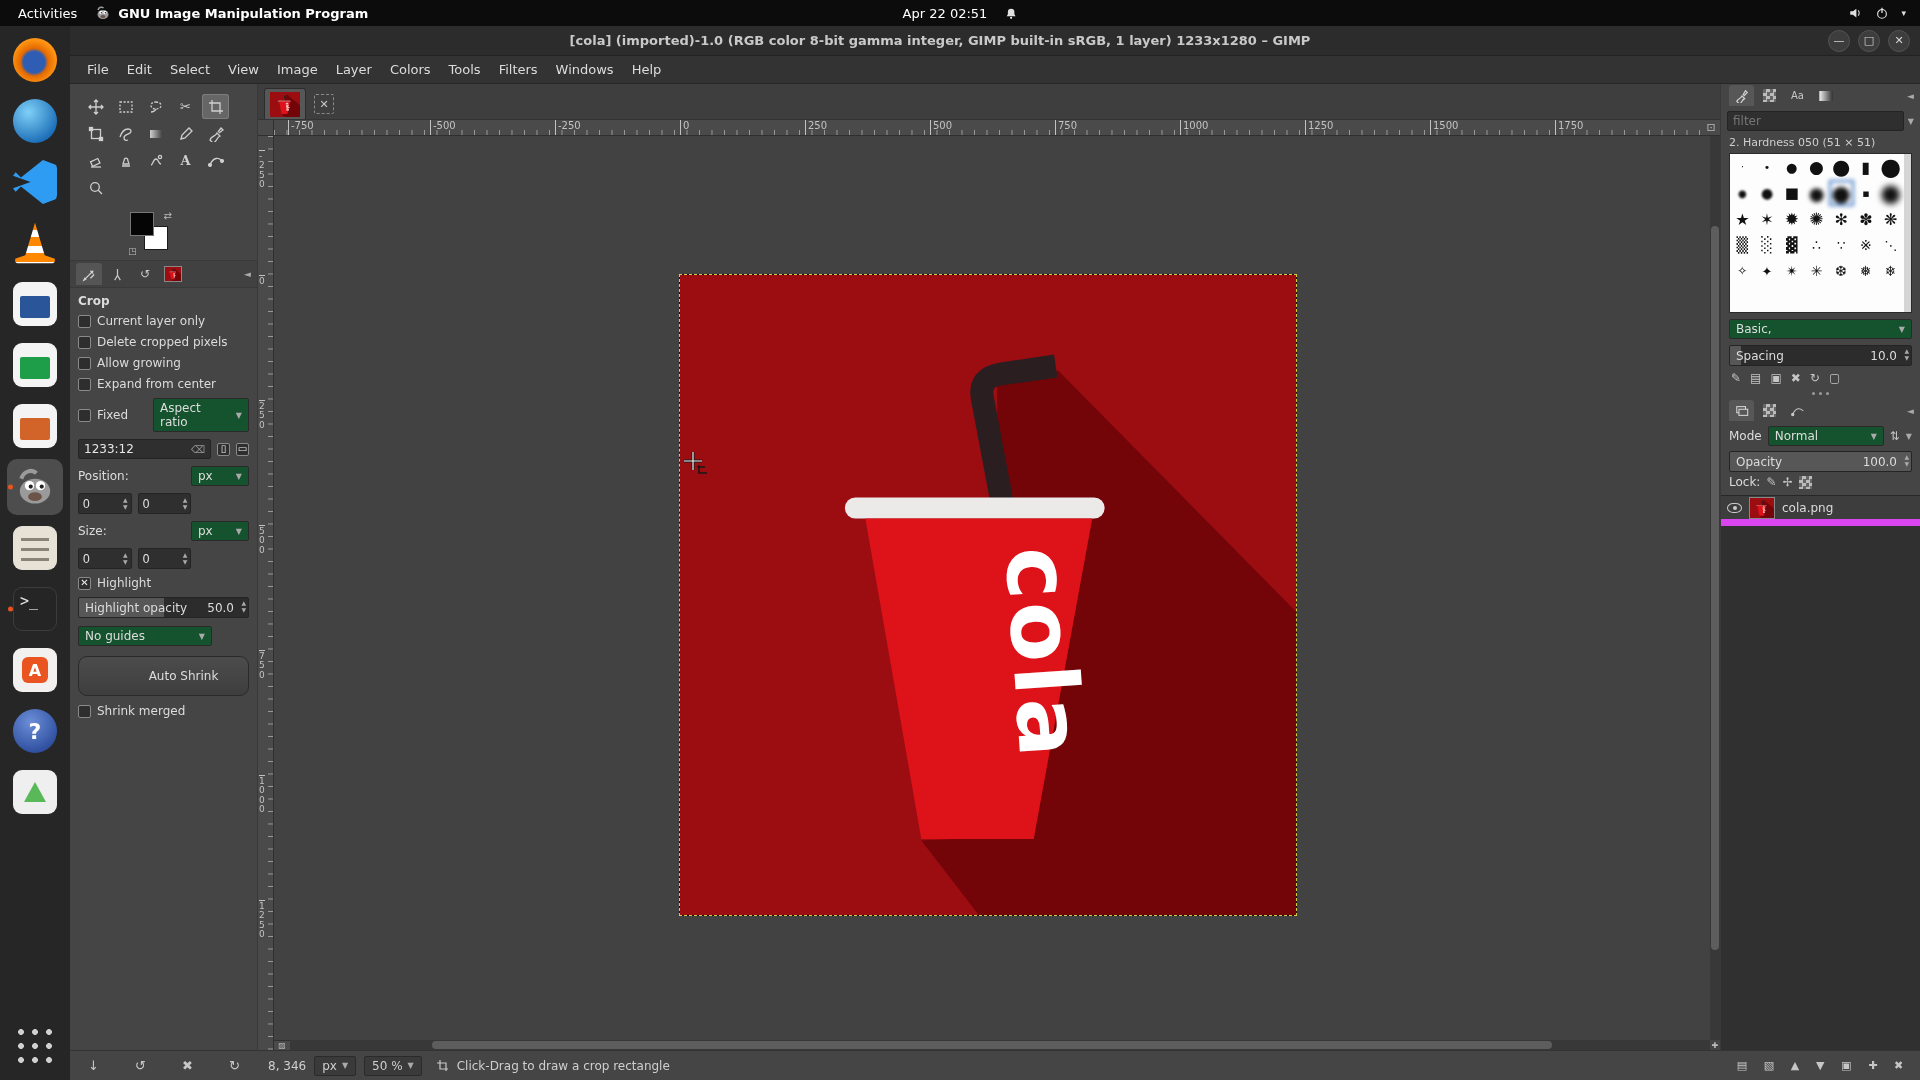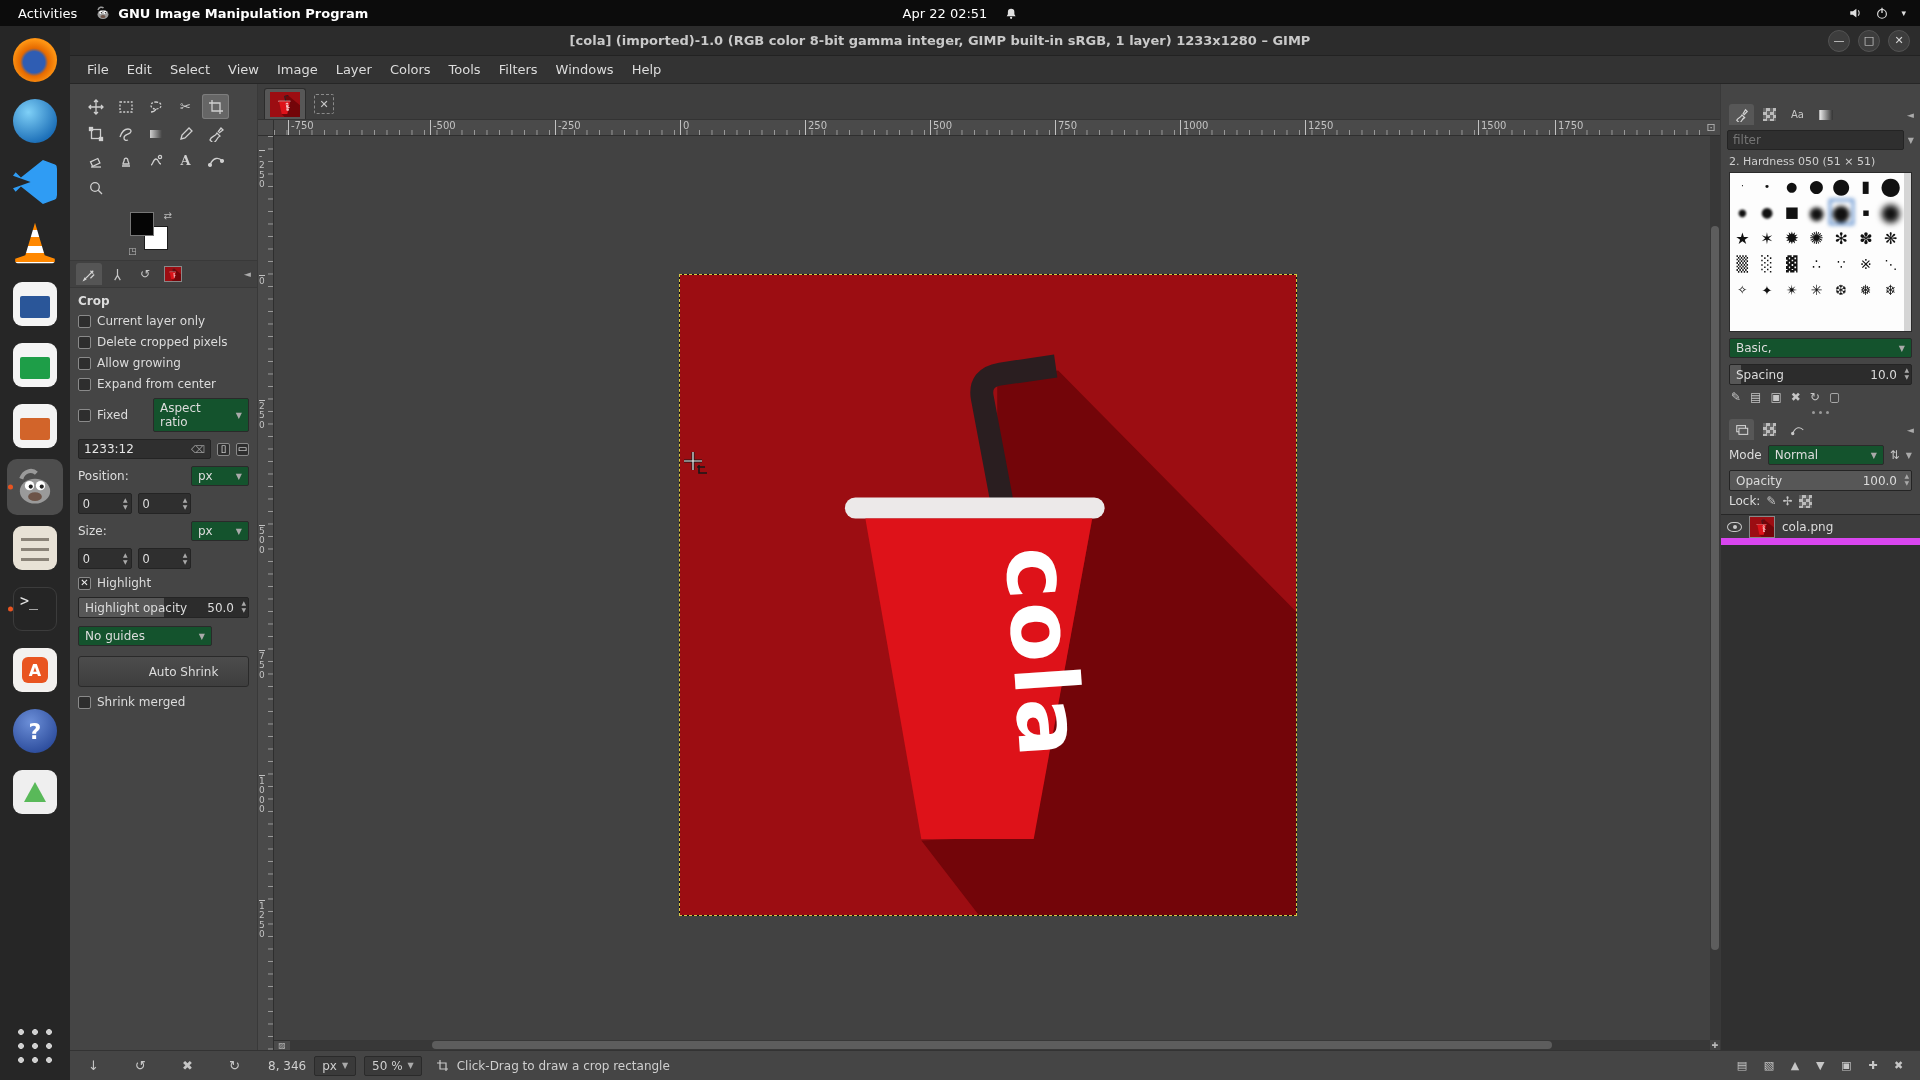--- a/index.html
+++ b/index.html
@@ -84,21 +84,21 @@
            font-family:"DejaVu Sans","Liberation Sans",sans-serif; }
   .spin { display:flex; align-items:center; background:#2f2f2f; border:1px solid #242424; border-radius:2px; height:21px; }
   .spin input { width:44px; background:transparent; border:none; color:#e6e6e6; font-size:12px; padding:0 4px; outline:none; }
   .spin .arrows { display:flex; flex-direction:column; font-size:6px; color:#aaa; padding-right:3px; line-height:1.1; }
   .sliderbox { position:relative; height:21px; background:#2c2c2c; border:1px solid #242424; border-radius:2px; overflow:hidden;
                display:flex; align-items:center; }
   .sliderbox .fill { position:absolute; left:0; top:0; bottom:0; background:#575757; }
   .sliderbox .lab { position:relative; padding-left:6px; z-index:2; }
   .sliderbox .val { position:relative; margin-left:auto; padding-right:14px; z-index:2; }
   .sliderbox .arrows { position:absolute; right:2px; top:2px; display:flex; flex-direction:column; font-size:6px; color:#aaa; line-height:1.1; z-index:3; }
-  .button { background:linear-gradient(#4c4c4c,#3e3e3e); border:1px solid #2a2a2a; border-radius:3px; height:31px;
+  .button { background:linear-gradient(#4c4c4c,#3e3e3e); border:1px solid #2a2a2a; border-radius:9px; height:40px;
             display:flex; align-items:center; justify-content:center; color:#ddd;padding-left:40px; }
 
   
   #centercol { flex:1; display:flex; flex-direction:column; min-width:0; position:relative; }
   #tabbar { height:36px; flex:0 0 36px; background:#3e3e3e; border-bottom:1px solid #333; display:flex; align-items:flex-end; padding-left:6px; gap:8px; }
   .imgtab { width:42px; height:31px; background:#575757; border:1px solid #2c2c2c; border-bottom:none; border-radius:3px 3px 0 0;
             display:flex; align-items:center; justify-content:center; }
   .imgtab svg { width:30px; height:25px; }
   .emptytab { width:20px; height:20px; border:1px dashed #8a8a8a; color:#c9c9c9; display:flex; align-items:center; justify-content:center;
               font-size:11px; margin-bottom:5px; border-radius:2px; }
@@ -120,21 +120,21 @@
   #hscroll { position:absolute; left:0; right:10px; bottom:0; height:10px; background:#383838; }
   #hscroll .thumb { position:absolute; top:1px; bottom:1px; left:11%; width:78%; background:#5d5d5d; border-radius:4px; }
   #navcorner { position:absolute; right:0; bottom:0; width:10px; height:10px; background:#444; color:#bbb; font-size:8px;
                display:flex; align-items:center; justify-content:center; }
   #qmask { position:absolute; left:0; bottom:0; width:16px; height:10px; border-top:1px solid #2f2f2f; color:#b5b5b5; font-size:8px;
            display:flex; align-items:center; justify-content:center; background:#4a4a4a; }
   #cursor { position:absolute; left:409px; top:315px; width:26px; height:26px; pointer-events:none; }
 
   
   #rightcol { width:200px; flex:0 0 200px; border-left:1px solid #393939; background:#454545; display:flex; flex-direction:column; overflow:hidden; }
-  .paneltabs { display:flex; align-items:center; gap:3px; padding:20px 6px 2px 8px; }
+  .paneltabs { display:flex; align-items:center; gap:3px; padding:1px 6px 2px 8px; }
   .ptab { width:25px; height:21px; border-radius:3px 3px 0 0; display:flex; align-items:center; justify-content:center; color:#c8c8c8; font-size:11px; }
   .ptab.active { background:#575757; }
   .paneltabs .corner { margin-left:auto; font-size:9px; color:#aaa; }
   #filterrow { display:flex; align-items:center; gap:4px; padding:3px 6px; }
   #filterrow input { flex:1; height:20px; }
   .brushname { font-size:11px; color:#cfcfcf; padding:2px 8px 4px; }
   #brushgrid { margin:0 8px; background:#fdfdfd; border:1px solid #2b2b2b; height:160px; display:grid;
                grid-template-columns:repeat(7,1fr); grid-auto-rows:26px; overflow:hidden; position:relative; padding-right:8px; }
   .bcell { display:flex; align-items:center; justify-content:center; color:#111; }
   .bcell.selected { box-shadow:inset 0 0 0 2px #3a76c4; }
@@ -541,21 +541,21 @@
 
         <span class="rlabel" style="left: 14px;">-750</span>
             <span class="rlabel" style="left: 156px;">-500</span>
             <span class="rlabel" style="left: 281px;">-250</span>
             <span class="rlabel" style="left: 406px;">0</span>
             <span class="rlabel" style="left: 531px;">250</span>
             <span class="rlabel" style="left: 656px;">500</span>
             <span class="rlabel" style="left: 781px;">750</span>
             <span class="rlabel" style="left: 906px;">1000</span>
             <span class="rlabel" style="left: 1031px;">1250</span>
-            <span class="rlabel" style="left: 1156px; margin-left: 48px;">1500</span>
+            <span class="rlabel" style="left: 1156px;">1500</span>
             <span class="rlabel" style="left: 1281px;">1750</span>
           </div>
         <span id="fitbtn">⊡</span>
       </div>
 
       <div id="canvaswrap">
         <div id="ruler-left">
 
         <span class="rlabel" style="top: 14px;">-<br>2<br>5<br>0</span>
             <span class="rlabel" style="top: 139px;">0</span>

